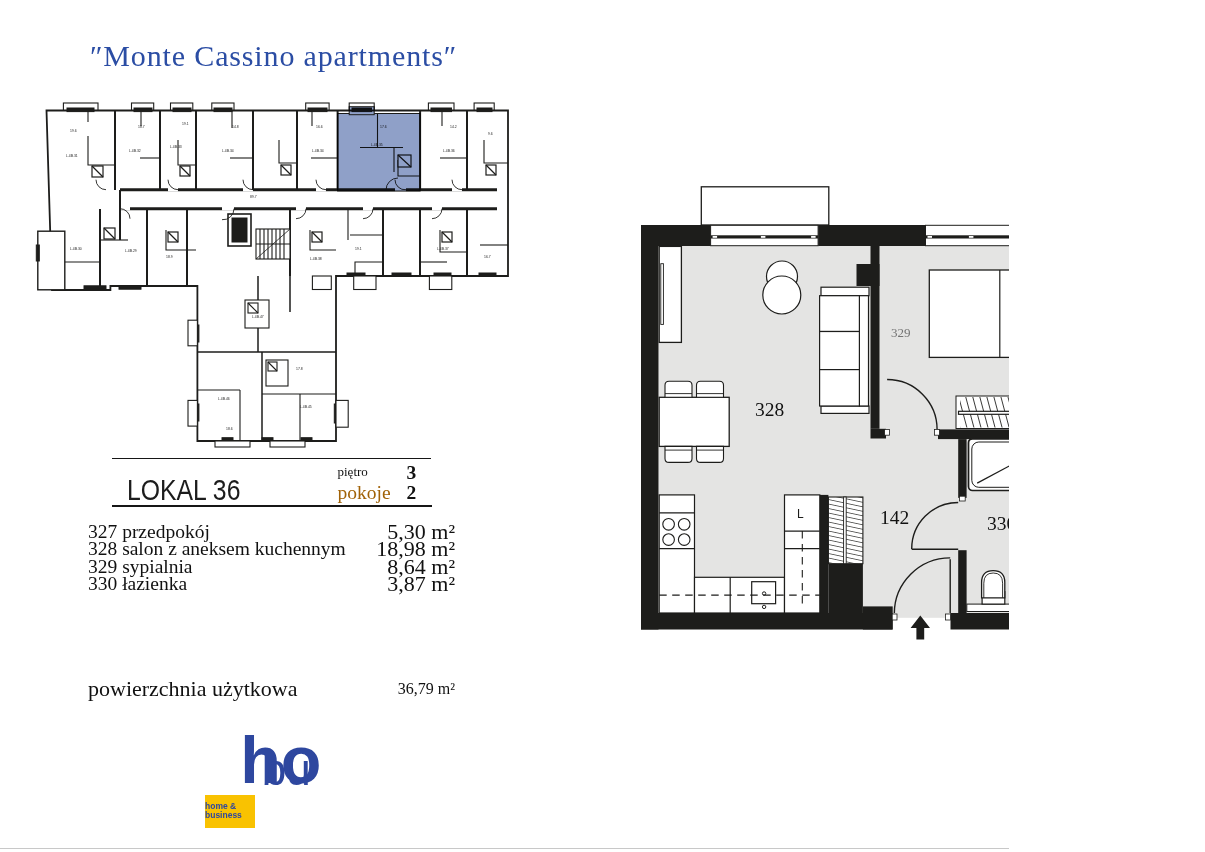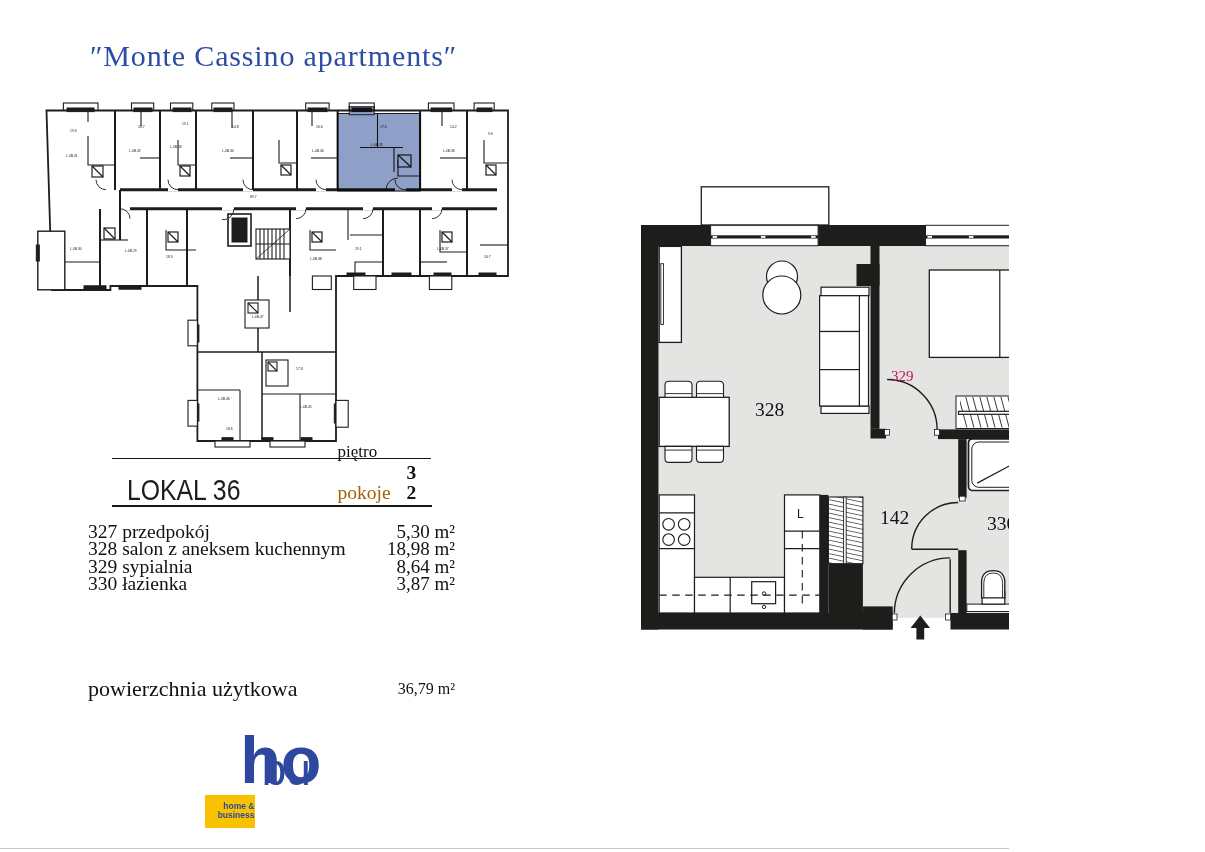--- a/index.html
+++ b/index.html
@@ -253,36 +253,36 @@
 </g>
 </g>
 </svg>
 
 <div class="abs" style="left:112px;top:458px;width:319px;height:0;border-top:1.6px solid #161616;"></div>
 
 <div class="abs" style="left:112px;top:505px;width:320px;height:0;border-top:2.2px solid #161616;"></div>
 
 <div class="abs" style="left:126.8px;top:475px;font-size:29.5px;line-height:29.5px;color:#1c1c1c;transform:scaleX(.84);transform-origin:left;white-space:nowrap;">LOKAL 36</div>
 
-<div class="abs ser" style="left:337.5px;top:442px;font-size:17px;line-height:19.5px;color:#111;">piętro</div>
+<div class="abs ser" style="left:337.5px;top:462px;font-size:13px;line-height:19.5px;color:#111;">piętro</div>
 <div class="abs ser" style="left:406.5px;top:462.5px;font-size:19.5px;line-height:19.5px;color:#111;font-weight:bold;">3</div>
 
 <div class="abs ser" style="left:337.5px;top:483px;font-size:19.5px;line-height:19.5px;color:#a16207;">pokoje</div>
 <div class="abs ser" style="left:406.5px;top:483px;font-size:19.5px;line-height:19.5px;color:#111;font-weight:bold;">2</div>
 
 <div class="abs ser" style="left:88px;top:523px;font-size:19.5px;line-height:17.38px;color:#111;white-space:nowrap;">327 przedpokój<br>328 salon z aneksem kuchennym<br>329 sypialnia<br>330 łazienka</div>
-<div class="abs ser" style="left:255px;top:523px;width:200px;font-size:19px;line-height:17.38px;color:#111;text-align:right;">5,30 m²<br>18,98 m²<br>8,64 m²<br>3,87 m²</div>
+<div class="abs ser" style="left:255px;top:523px;width:200px;font-size:22px;line-height:17.38px;color:#111;text-align:right;">5,30 m²<br>18,98 m²<br>8,64 m²<br>3,87 m²</div>
 
 <div class="abs ser" style="left:88px;top:679px;font-size:22px;line-height:19.5px;color:#111;">powierzchnia użytkowa</div>
 <div class="abs ser" style="left:255px;top:679px;width:200px;font-size:16px;line-height:19.5px;color:#111;text-align:right;">36,79 m²</div>
 
 <div class="abs" style="left:240.2px;top:726.9px;font-size:66.5px;line-height:66.5px;font-weight:bold;color:#2e479f;">ho</div>
 <div class="abs" style="left:261.7px;top:737px;font-size:44px;line-height:66.5px;font-weight:normal;color:#2e479f;">bu</div>
 
-<div class="abs" style="left:205px;top:794.5px;width:49.5px;height:33.5px;background:#f9c201;color:#2e479f;font-weight:bold;font-size:8.5px;line-height:9.6px;text-align:right;">
+<div class="abs" style="left:205px;top:794.5px;width:49.5px;height:33.5px;background:#f9c201;color:#2e479f;font-weight:bold;font-size:8.5px;line-height:9.6px;text-align:left;">
       <div style="margin-top:7px;">home &amp;<br>business</div>
     </div>
 
 <svg class="abs" style="left:620px;top:180px;" width="460" height="470" viewBox="620 180 460 470">
 <defs>
 <pattern id="hatch1" width="6.8" height="6.8" patternUnits="userSpaceOnUse" patternTransform="rotate(-15)">
 <line x1="0" y1="0" x2="0" y2="6.8" stroke="#1d1d1b" stroke-width="1.7"></line>
 </pattern>
 <pattern id="hatch2" width="4.4" height="4.4" patternUnits="userSpaceOnUse" patternTransform="rotate(-78)">
 <line x1="0" y1="0" x2="0" y2="4.4" stroke="#1d1d1b" stroke-width="1.3"></line>
@@ -481,21 +481,21 @@
 <rect x="982.1" y="591.7" width="22.7" height="12.4" fill="#fff" stroke="#1d1d1b" stroke-width="1.2"></rect>
 <path d="M981.6,597.9 L981.6,582.6 Q981.6,570.7 993.2,570.7 Q1004.8,570.7 1004.8,582.6 L1004.8,597.9 Z" fill="#fff" stroke="#1d1d1b" stroke-width="1.3"></path>
 <path d="M983.8,597.9 L983.8,583.2 Q983.8,573 993.2,573 Q1002.6,573 1002.6,583.2 L1002.6,597.9" fill="none" stroke="#1d1d1b" stroke-width="0.9"></path>
 </g>
 
 </g>
 </svg>
 
 <div class="abs ser" style="left:755px;top:400.1px;font-size:19.5px;line-height:19.5px;color:#111;text-align:right;">328</div>
 
-<div class="abs ser" style="left:891px;top:322.6px;font-size:15px;line-height:19.5px;color:#be185d;margin-top:44px;">329</div>
+<div class="abs ser" style="left:891px;top:322.6px;font-size:13px;line-height:19.5px;color:#737373;">329</div>
 
 <div class="abs ser" style="left:880px;top:508.1px;font-size:19.5px;line-height:19.5px;color:#111;">142</div>
 
 <div class="abs ser" style="left:987px;top:514.1px;font-size:19.5px;line-height:19.5px;color:#111;">330</div>
 
 <div class="abs" style="left:797px;top:508.2px;font-size:12px;line-height:12px;color:#1d1d1b;">L</div>
 
 <div class="abs" style="left:0;top:848px;width:1205px;height:0;border-top:1.5px solid #c8c8c8;"></div>
 
 </div>

